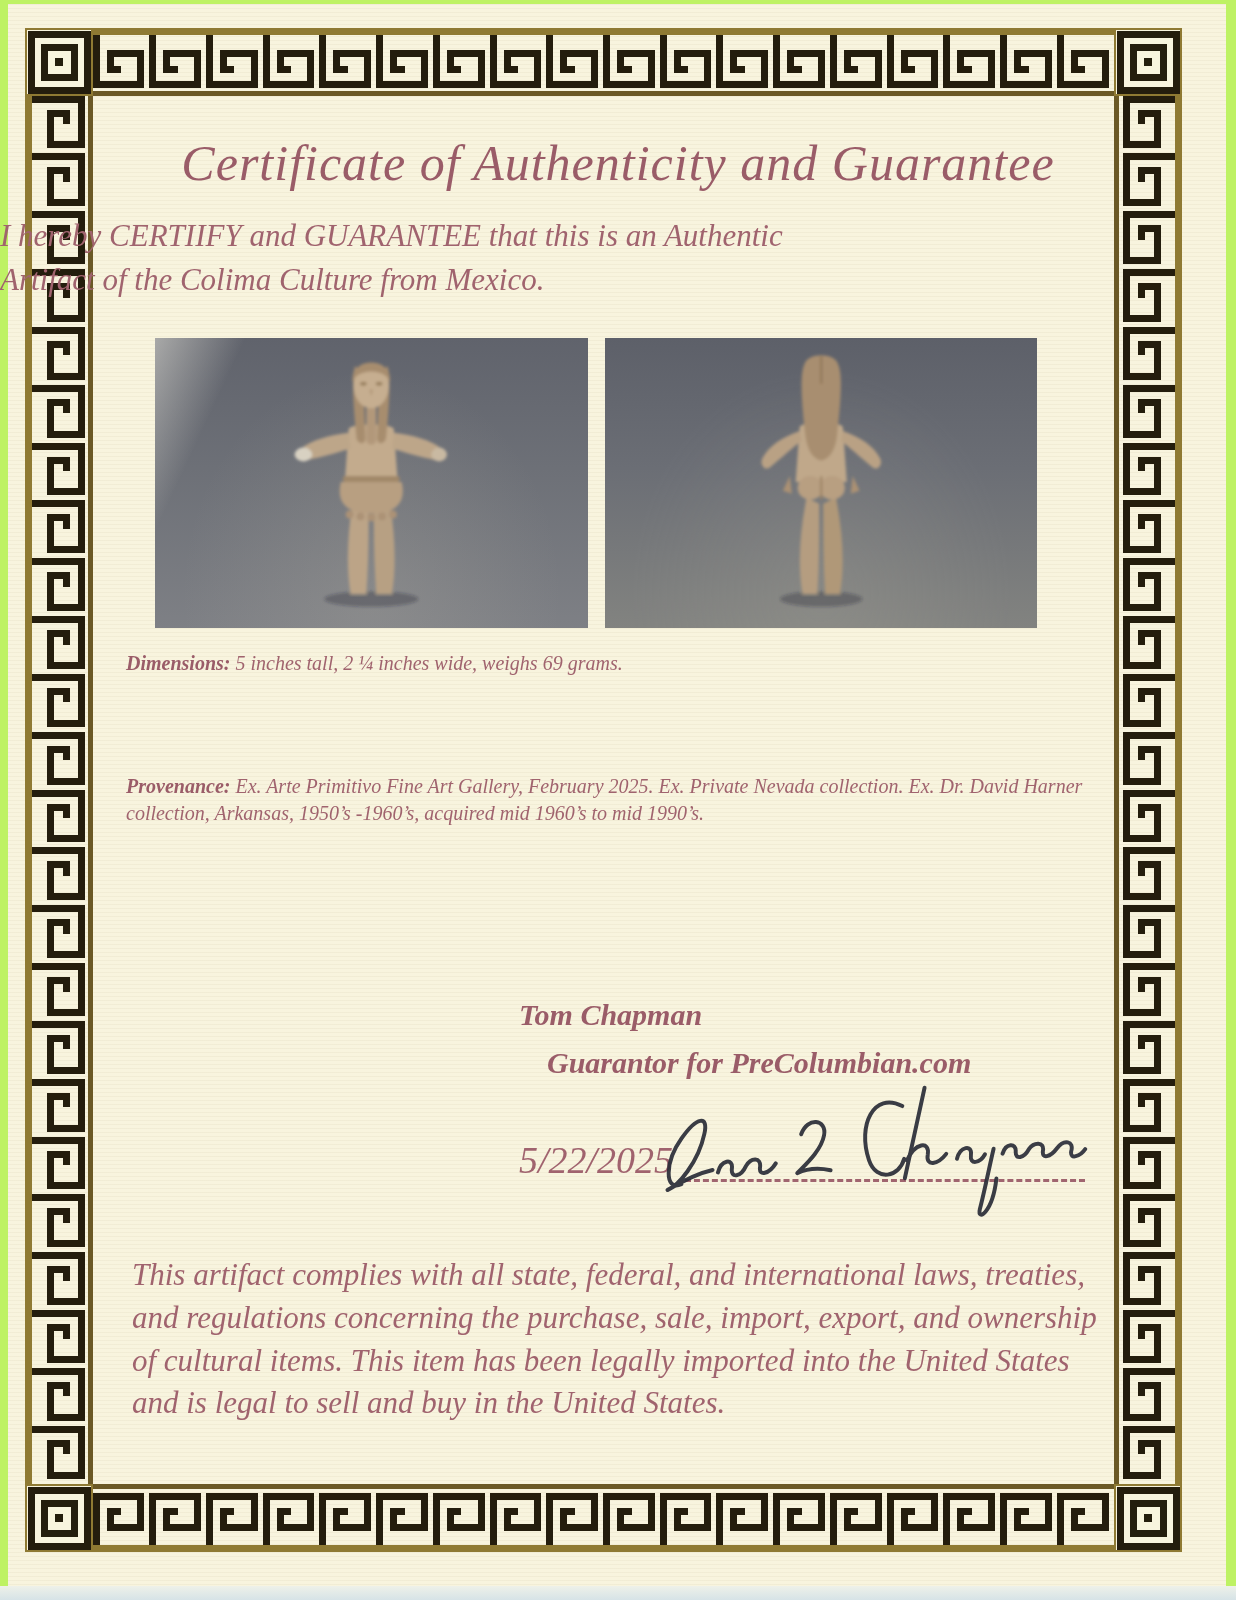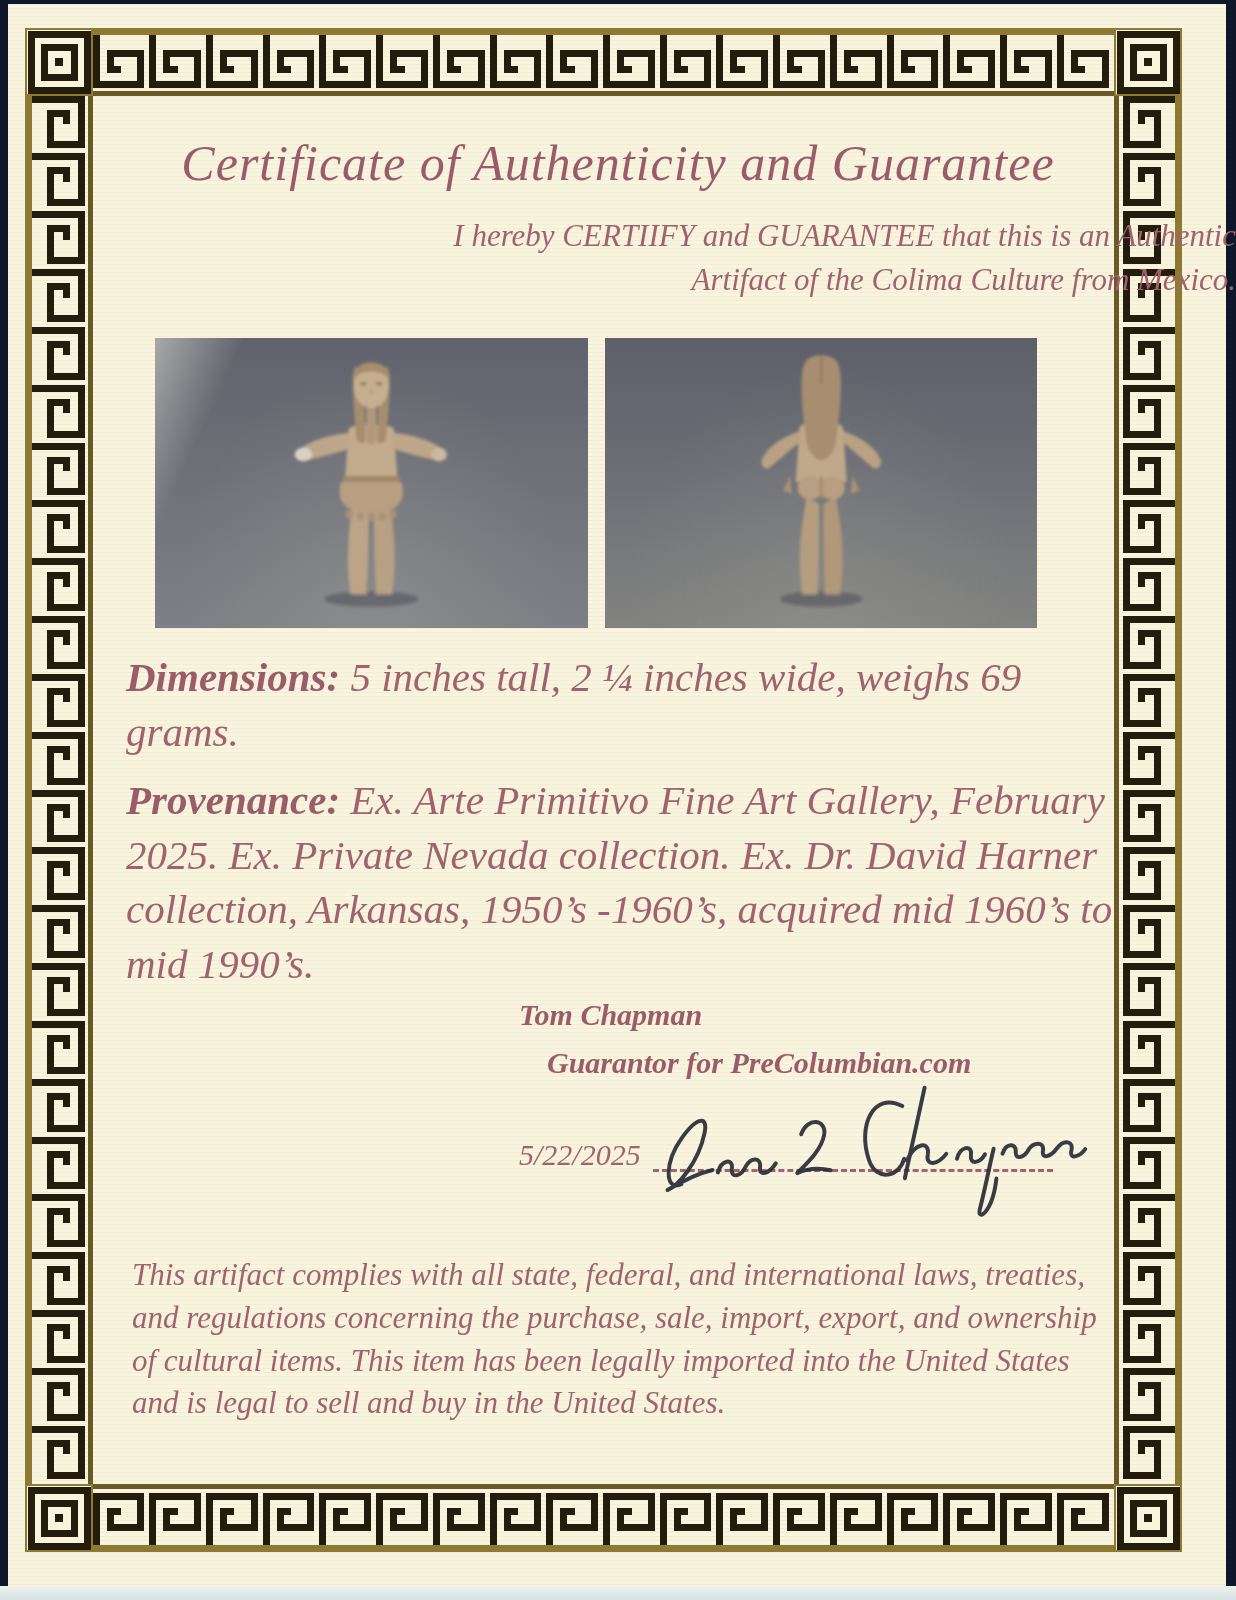--- a/index.html
+++ b/index.html
@@ -1,51 +1,51 @@
 <!DOCTYPE html>
 <html><head>
 <meta charset="utf-8">
 <style>
   html,body{margin:0;padding:0;}
   body{width:1236px;height:1600px;background:#ffffff;overflow:hidden;
        font-family:"Liberation Serif","DejaVu Serif",serif;}
-  .page{position:relative;width:1236px;height:1600px;background:#0f172a;}
+  .page{position:relative;width:1236px;height:1600px;background:#bef264;}
   .paper{position:absolute;left:8px;top:4px;right:10px;bottom:14px;
          background:
            repeating-linear-gradient(180deg, rgba(128,112,58,0.055) 0px, rgba(128,112,58,0.055) 1px, rgba(0,0,0,0) 1px, rgba(0,0,0,0) 4px),
            #f8f4de;}
   .edge-bottom{position:absolute;left:0;right:0;bottom:0;height:14px;
          background:linear-gradient(180deg,#eef1e9,#d6e3e7);}
   #frame{position:absolute;left:0;top:0;width:100%;height:100%;}
   .content{position:absolute;left:0;top:0;width:100%;height:100%;color:#9d616c;}
   .title{position:absolute;left:0;top:134px;width:100%;margin:0;text-align:center;
          font-size:50px;font-style:italic;font-weight:normal;letter-spacing:1px;color:#9a5c68;}
-  .statement{position:absolute;left:0;top:214px;width:100%;text-align:right;
+  .statement{position:absolute;left:0;top:214px;width:100%;text-align:left;
          font-size:31px;font-style:italic;line-height:1.42;color:#a0636e;}
   .photos{position:absolute;left:155px;top:338px;width:882px;height:290px;display:flex;gap:17px;}
   .photo{width:440px;height:290px;position:relative;overflow:hidden;}
   .photo-front{background:
         linear-gradient(115deg, rgba(228,226,217,0.55) 0%, rgba(228,226,217,0) 16%),
         radial-gradient(ellipse at 50% 88%, rgba(188,183,168,0.22), rgba(0,0,0,0) 62%),
         linear-gradient(180deg,#60636c 0%,#6d7077 45%,#7e8085 100%);}
   .photo-back{background:
         radial-gradient(ellipse at 50% 88%, rgba(180,176,162,0.20), rgba(0,0,0,0) 62%),
         linear-gradient(180deg,#5d6069 0%,#6b6e75 45%,#828380 100%);}
   .figurine{position:absolute;left:0;top:0;width:100%;height:100%;}
-  .para{position:absolute;left:126px;width:1005px;margin:0;font-size:41px;font-style:italic;
+  .para{position:absolute;left:126px;width:1005px;margin:0;font-size:20px;font-style:italic;
         line-height:1.33;color:#a0636e;}
   .para b{font-weight:bold;color:#9a5c68;}
   .dims{top:650px;}
   .desc{top:702px;}
   .prov{top:773px;}
   .signer-name{position:absolute;left:519px;top:998px;font-size:30px;font-style:italic;
         font-weight:bold;color:#9a5c68;text-align:center;}
   .signer-role{position:absolute;left:519px;top:1046px;font-size:30px;font-style:italic;
         font-weight:bold;color:#9a5c68;margin-left:28px;}
-  .sig-row{position:absolute;left:519px;top:1138px;font-size:30px;font-style:italic;color:#a0636e;}
+  .sig-row{position:absolute;left:519px;top:1138px;font-size:38px;font-style:italic;color:#a0636e;}
   .sig-date{display:inline-block;vertical-align:bottom;}
   .sig-line{display:inline-block;vertical-align:bottom;width:400px;height:30px;margin-left:12px;
         border-bottom:3px dashed #a0656f;}
   .signature-svg{position:absolute;left:128px;top:-62px;width:440px;height:156px;overflow:visible;}
   .legal{position:absolute;left:124px;top:1246px;width:990px;margin:8px;font-size:31px;
         font-style:italic;line-height:1.38;color:#a0636e;}
 </style>
 </head>
 <body>
 

